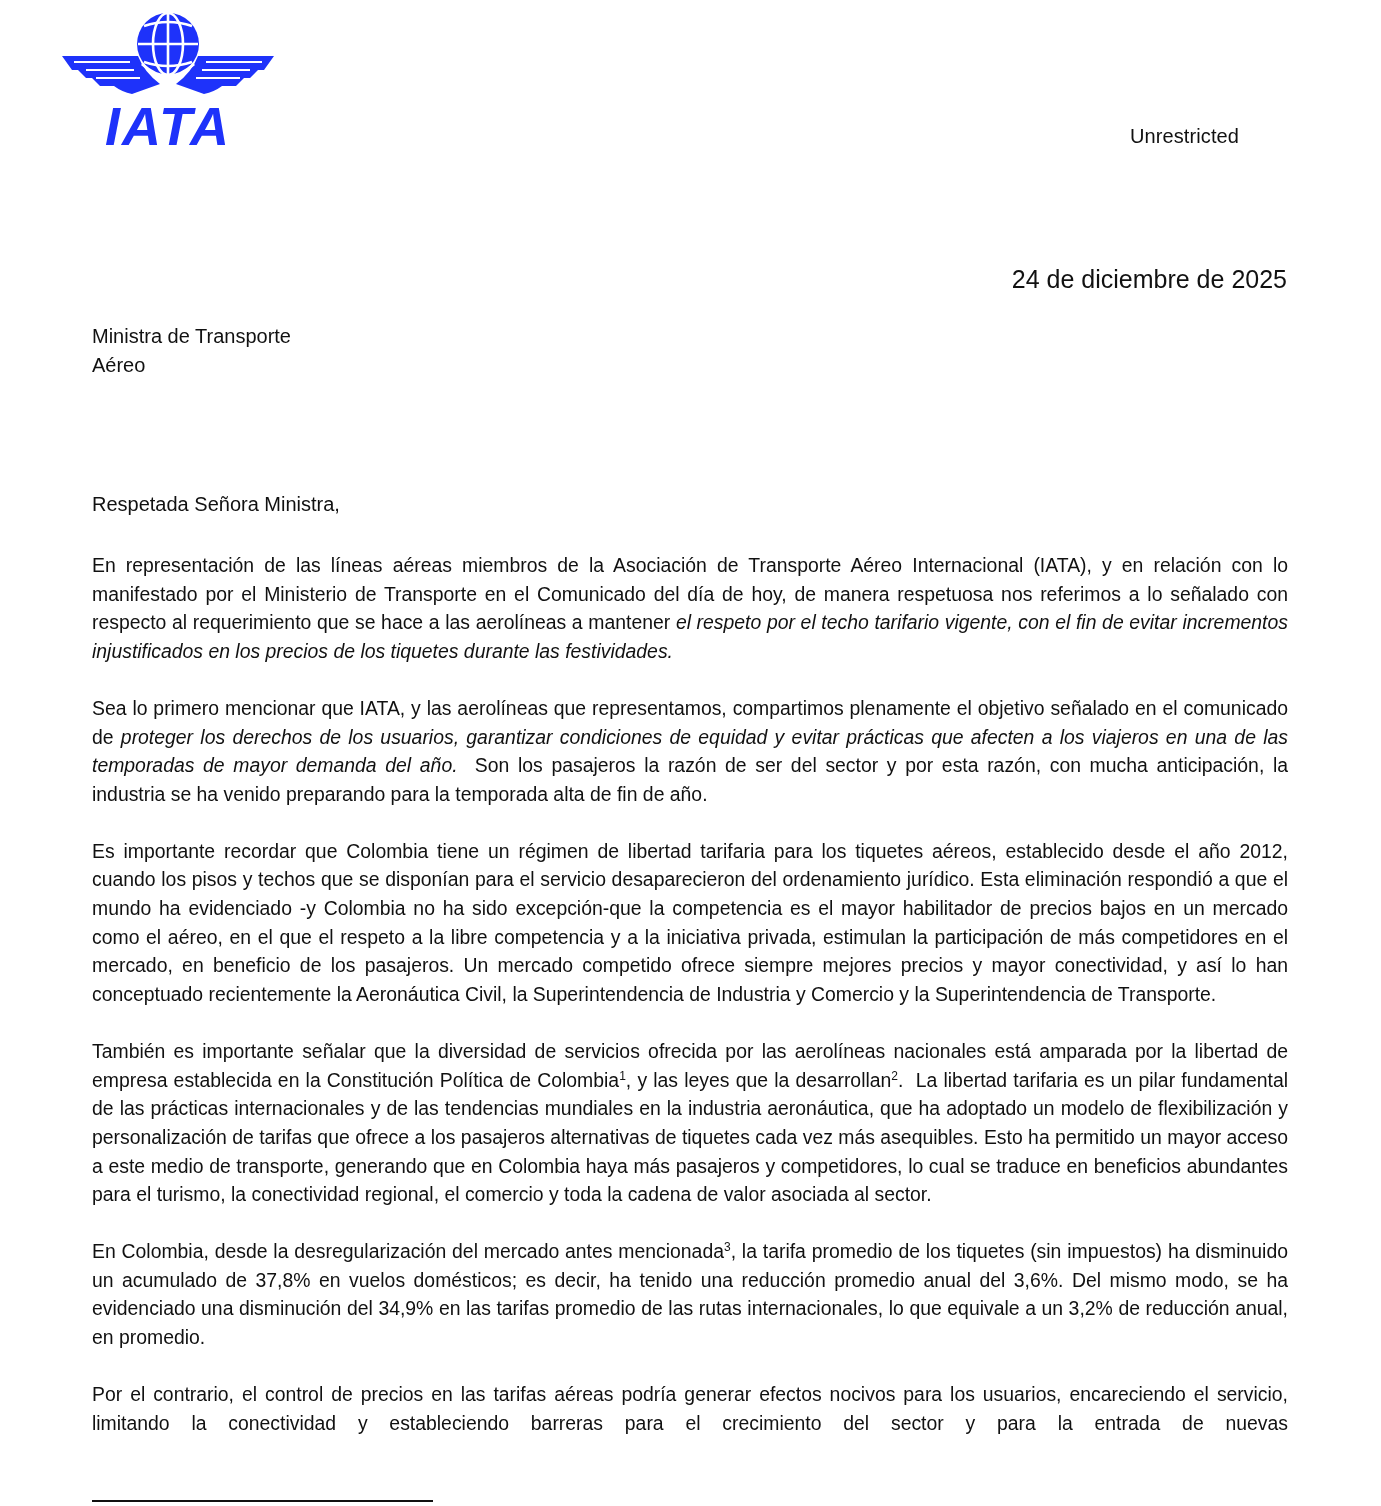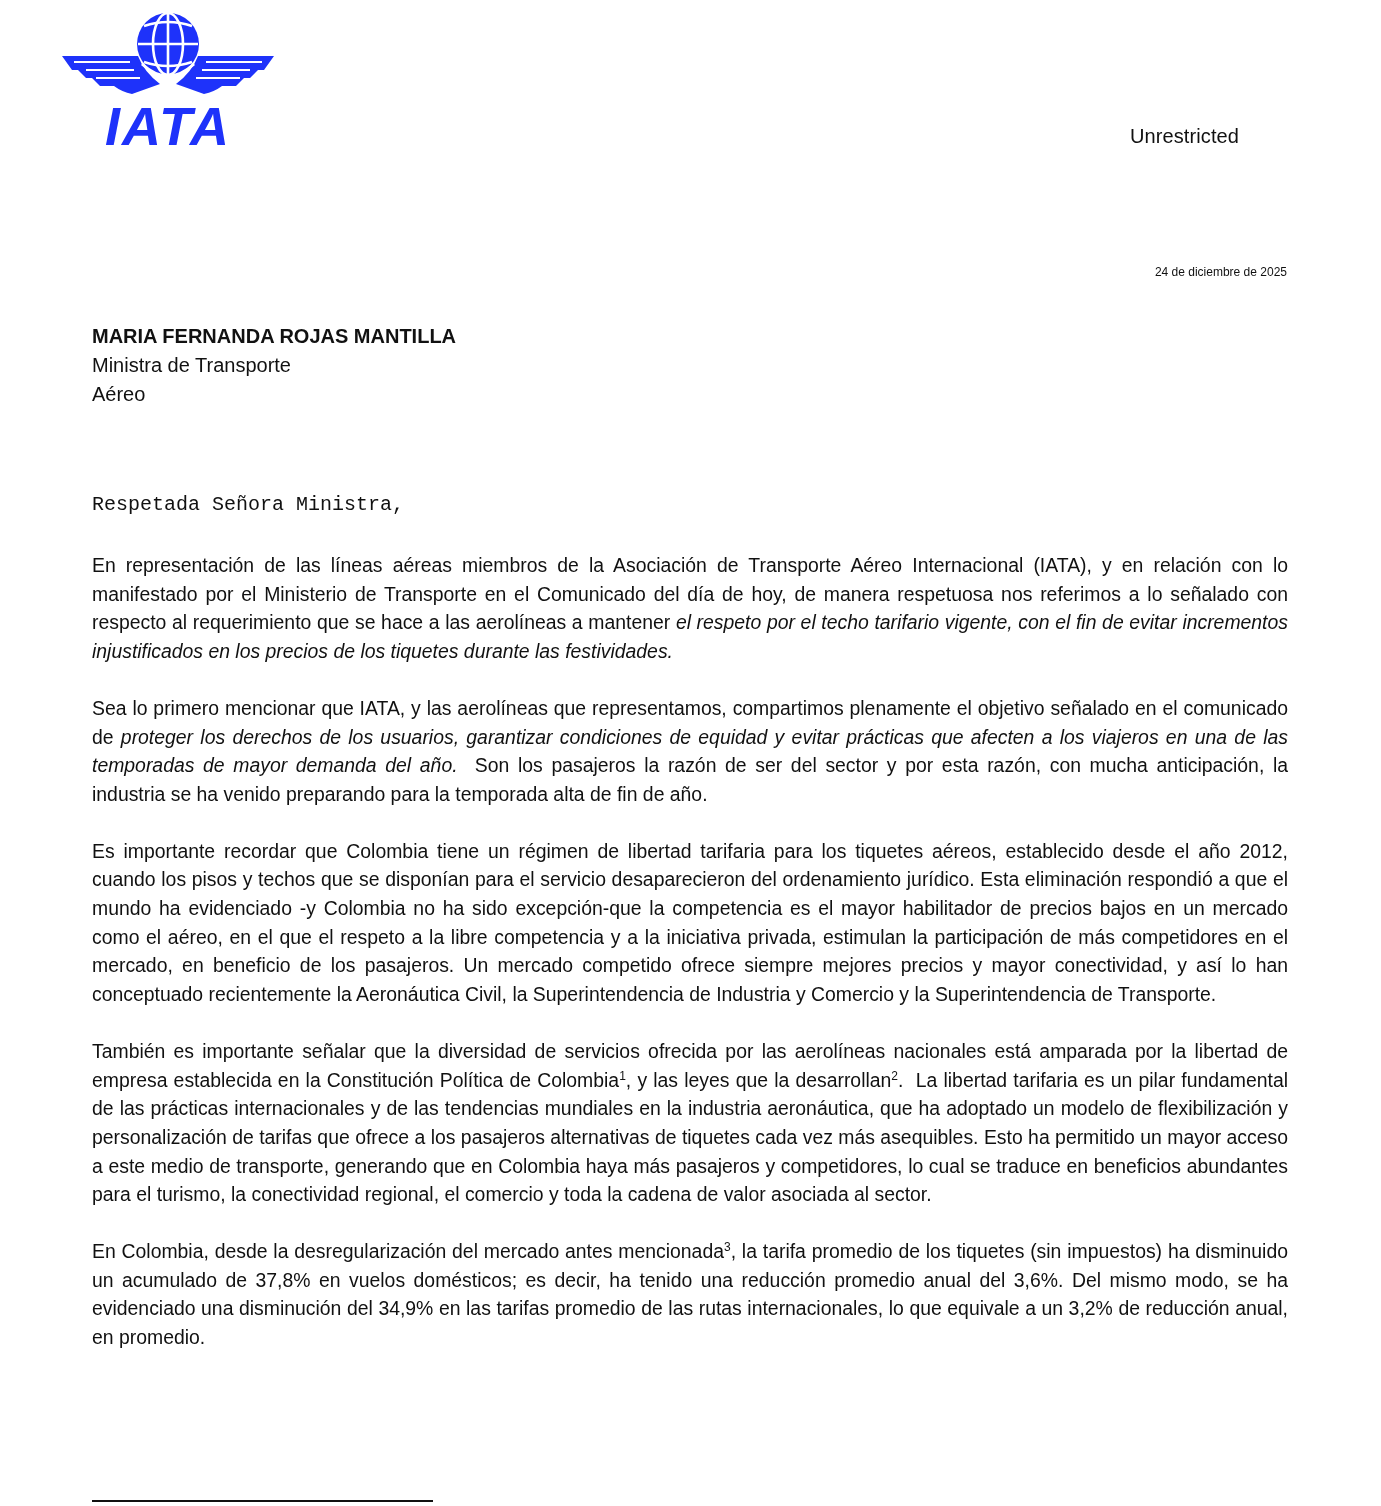--- a/index.html
+++ b/index.html
@@ -26,38 +26,37 @@
       position: absolute;
       right: 142px;
       top: 125px;
       font-size: 20px;
       letter-spacing: 0.1px;
     }
     .date {
       position: absolute;
       right: 94px;
       top: 265px;
-      font-size: 12px;
+      font-size: 25px;
     }
     .addressee {
       position: absolute;
       left: 92px;
       top: 322px;
       font-size: 20px;
       line-height: 29px;
     }
     .addressee .name {
       font-weight: bold;
     }
     .salutation {
       position: absolute;
       left: 92px;
       top: 493px;
       font-size: 20px;
-      font-family: Liberation Mono, monospace;
     }
     .body-text {
       position: absolute;
       left: 92px;
       top: 551px;
       width: 1196px;
       font-size: 19.4px;
       line-height: 28.7px;
       text-align: justify;
     }
@@ -113,33 +112,33 @@
     <path d="M82 54 Q108 78 134 54"></path>
   </g>
   <text x="108" y="135" text-anchor="middle" font-family="Liberation Sans, sans-serif" font-weight="bold" font-style="italic" font-size="54" fill="#1e32fa" letter-spacing="2">IATA</text>
 </svg>
 
 <div class="classification">Unrestricted</div>
 
 <div class="date">24 de diciembre de 2025</div>
 
 <div class="addressee">
-  <div class="name">MARIA FERNANDA ROJAS MANTILLA</div>
   <div>Ministra de Transporte</div>
   <div>Aéreo</div>
 </div>
 
 <div class="salutation">Respetada Señora Ministra,</div>
 
 <div class="body-text">
   <p><span>En representación de las líneas aéreas miembros de la Asociación de Transporte Aéreo Internacional (IATA), y en relación con lo manifestado por el Ministerio de Transporte en el Comunicado del día de hoy, de manera respetuosa nos referimos a lo señalado con respecto al requerimiento que se hace a las aerolíneas a mantener </span><em>el respeto por el techo tarifario vigente, con el fin de evitar incrementos injustificados en los precios de los tiquetes durante las festividades.</em></p>
 
   <p><span>Sea lo primero mencionar que IATA, y las aerolíneas que representamos, compartimos plenamente el objetivo señalado en el comunicado de </span><em>proteger los derechos de los usuarios, garantizar condiciones de equidad y evitar prácticas que afecten a los viajeros en una de las temporadas de mayor demanda del año.</em><span style="white-space: pre-wrap;">  Son los pasajeros la razón de ser del sector y por esta razón, con mucha anticipación, la industria se ha venido preparando para la temporada alta de fin de año.</span></p>
 
   <p>Es importante recordar que Colombia tiene un régimen de libertad tarifaria para los tiquetes aéreos, establecido desde el año 2012, cuando los pisos y techos que se disponían para el servicio desaparecieron del ordenamiento jurídico. Esta eliminación respondió a que el mundo ha evidenciado -y Colombia no ha sido excepción-que la competencia es el mayor habilitador de precios bajos en un mercado como el aéreo, en el que el respeto a la libre competencia y a la iniciativa privada, estimulan la participación de más competidores en el mercado, en beneficio de los pasajeros. Un mercado competido ofrece siempre mejores precios y mayor conectividad, y así lo han conceptuado recientemente la Aeronáutica Civil, la Superintendencia de Industria y Comercio y la Superintendencia de Transporte.</p>
 
   <p><span>También es importante señalar que la diversidad de servicios ofrecida por las aerolíneas nacionales está amparada por la libertad de empresa establecida en la Constitución Política de Colombia</span><sup>1</sup><span>, y las leyes que la desarrollan</span><sup>2</sup><span style="white-space: pre-wrap;">.  La libertad tarifaria es un pilar fundamental de las prácticas internacionales y de las tendencias mundiales en la industria aeronáutica, que ha adoptado un modelo de flexibilización y personalización de tarifas que ofrece a los pasajeros alternativas de tiquetes cada vez más asequibles. Esto ha permitido un mayor acceso a este medio de transporte, generando que en Colombia haya más pasajeros y competidores, lo cual se traduce en beneficios abundantes para el turismo, la conectividad regional, el comercio y toda la cadena de valor asociada al sector.</span></p>
 
   <p><span>En Colombia, desde la desregularización del mercado antes mencionada</span><sup>3</sup><span>, la tarifa promedio de los tiquetes (sin impuestos) ha disminuido un acumulado de 37,8% en vuelos domésticos; es decir, ha tenido una reducción promedio anual del 3,6%. Del mismo modo, se ha evidenciado una disminución del 34,9% en las tarifas promedio de las rutas internacionales, lo que equivale a un 3,2% de reducción anual, en promedio.</span></p>
 
+  <p style="text-align-last: justify;">Por el contrario, el control de precios en las tarifas aéreas podría generar efectos nocivos para los usuarios, encareciendo el servicio, limitando la conectividad y estableciendo barreras para el crecimiento del sector y para la entrada de nuevas</p>
 </div>
 
 <div class="footnote-rule"></div>
 
 </body></html>

